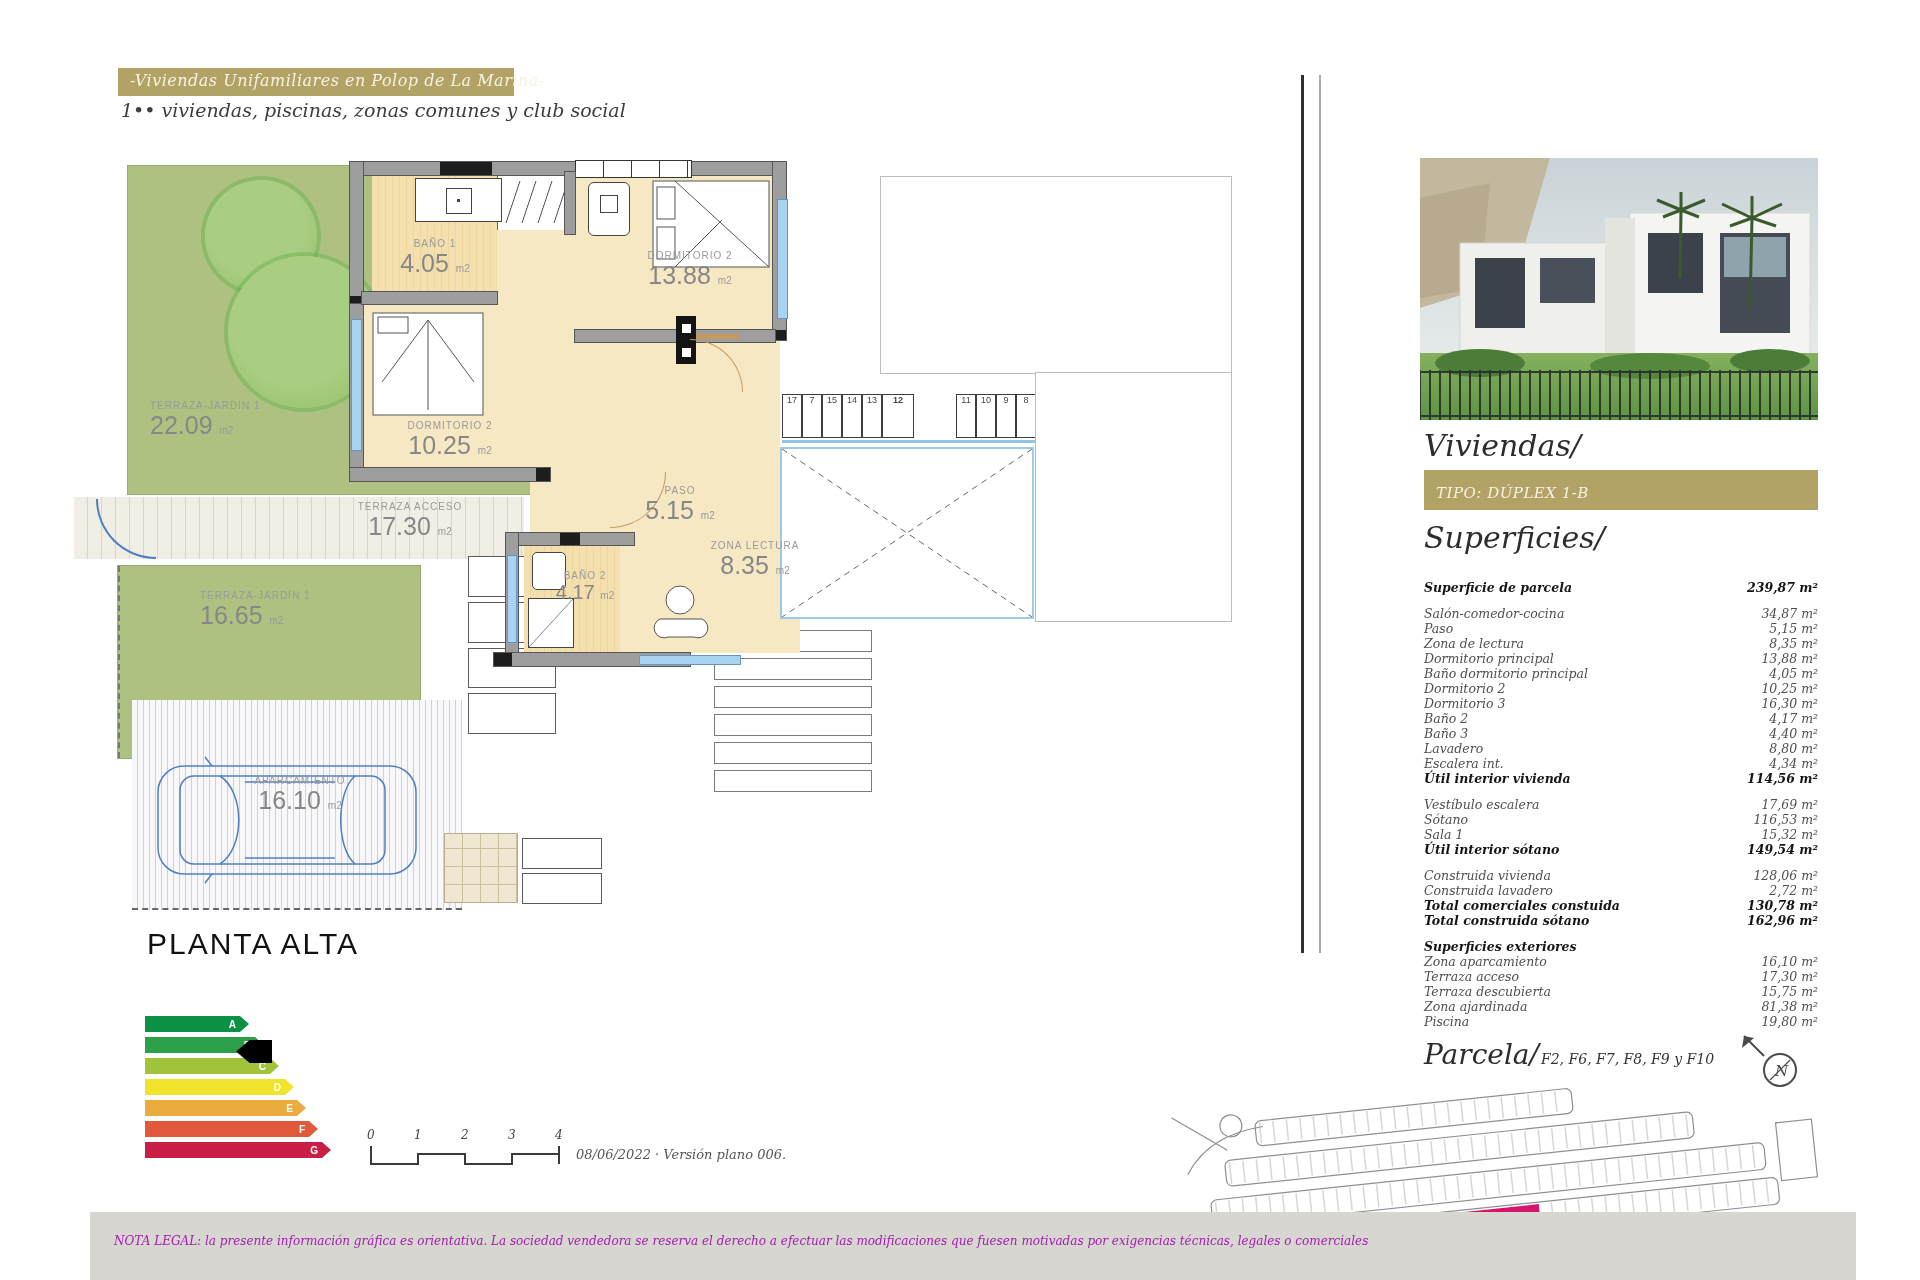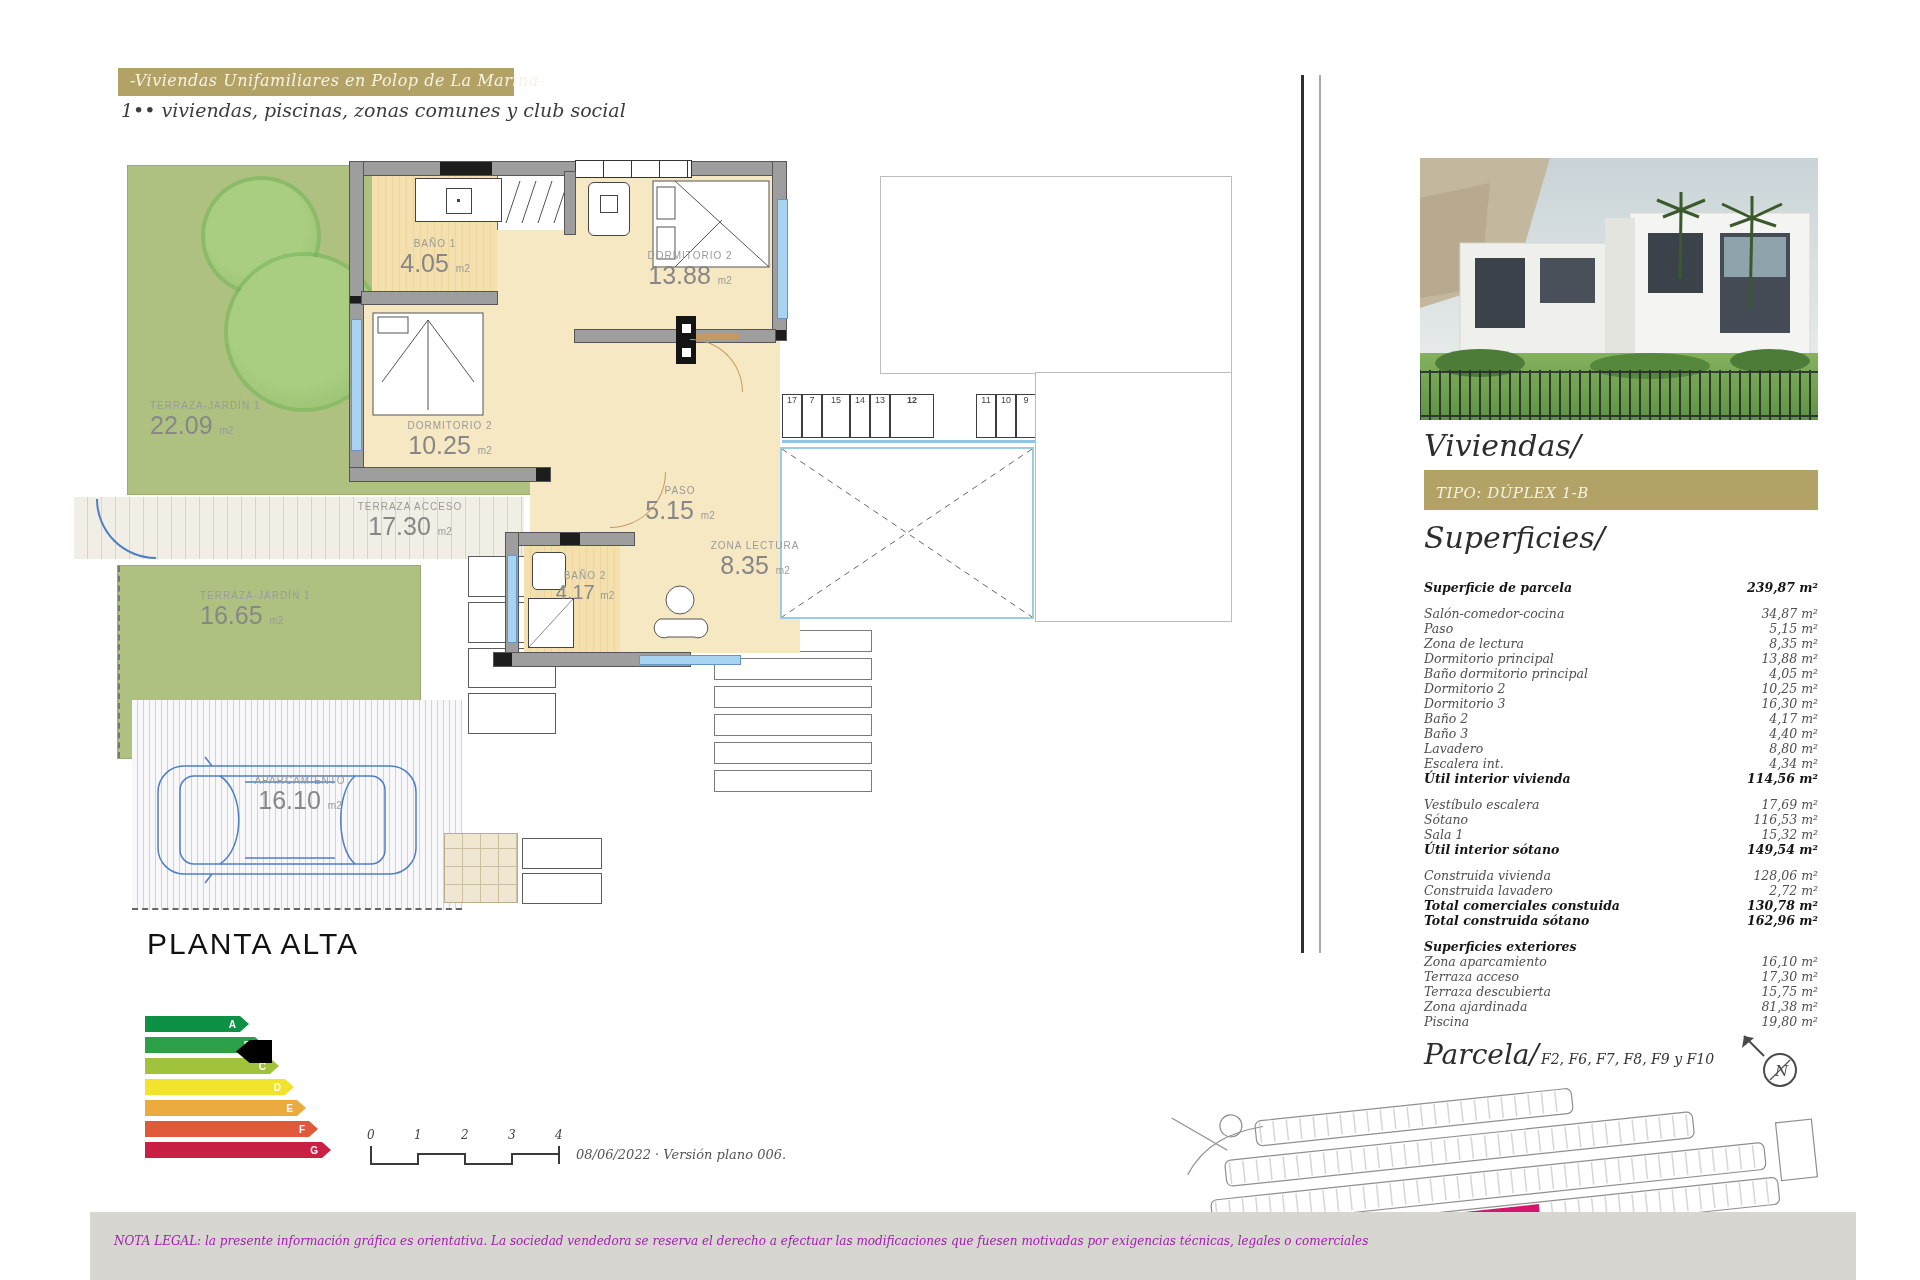--- a/index.html
+++ b/index.html
@@ -204,24 +204,24 @@
   <svg class="abs" style="left:650px;top:575px;" width="70" height="70" viewBox="0 0 70 70">
     <g fill="#fff" stroke="#555" stroke-width="1">
       <circle cx="30" cy="25" r="14"></circle>
       <path d="M10,44 h42 a8,8 0 0 1 -8,18 h-26 a8,8 0 0 1 -8,-18 z"></path>
     </g>
   </svg>
 
   <div class="abs" style="left:782px;top:394px;display:flex;" id="stairRun">
       <div class="tread" style="width: 20px; height: 44px;">17</div>
       <div class="tread" style="width: 20px; height: 44px;">7</div>
-      <div class="tread" style="width: 28px; height: 44px;">15</div>
+      <div class="tread" style="width: 20px; height: 44px;">15</div>
       <div class="tread" style="width: 20px; height: 44px;">14</div>
       <div class="tread" style="width: 20px; height: 44px;">13</div>
-      <div class="tread" style="width: 44px; height: 44px; font-weight: bold;">12</div>
+      <div class="tread" style="width: 32px; height: 44px; font-weight: bold;">12</div>
       <div class="tread" style="width: 20px; height: 44px; margin-left: 42px;">11</div>
       <div class="tread" style="width: 20px; height: 44px;">10</div>
       <div class="tread" style="width: 20px; height: 44px;">9</div>
       <div class="tread" style="width: 20px; height: 44px;">8</div>
       <div class="tread" style="width: 20px; height: 44px;">7</div>
       <div class="tread" style="width: 20px; height: 44px;">6</div>
       <div class="tread" style="width: 20px; height: 44px;">5</div>
       <div class="tread" style="width: 20px; height: 44px;">4</div>
     </div>
   <div class="abs" style="left:1062px;top:438px;display:flex;flex-direction:column;" id="stairCol">

